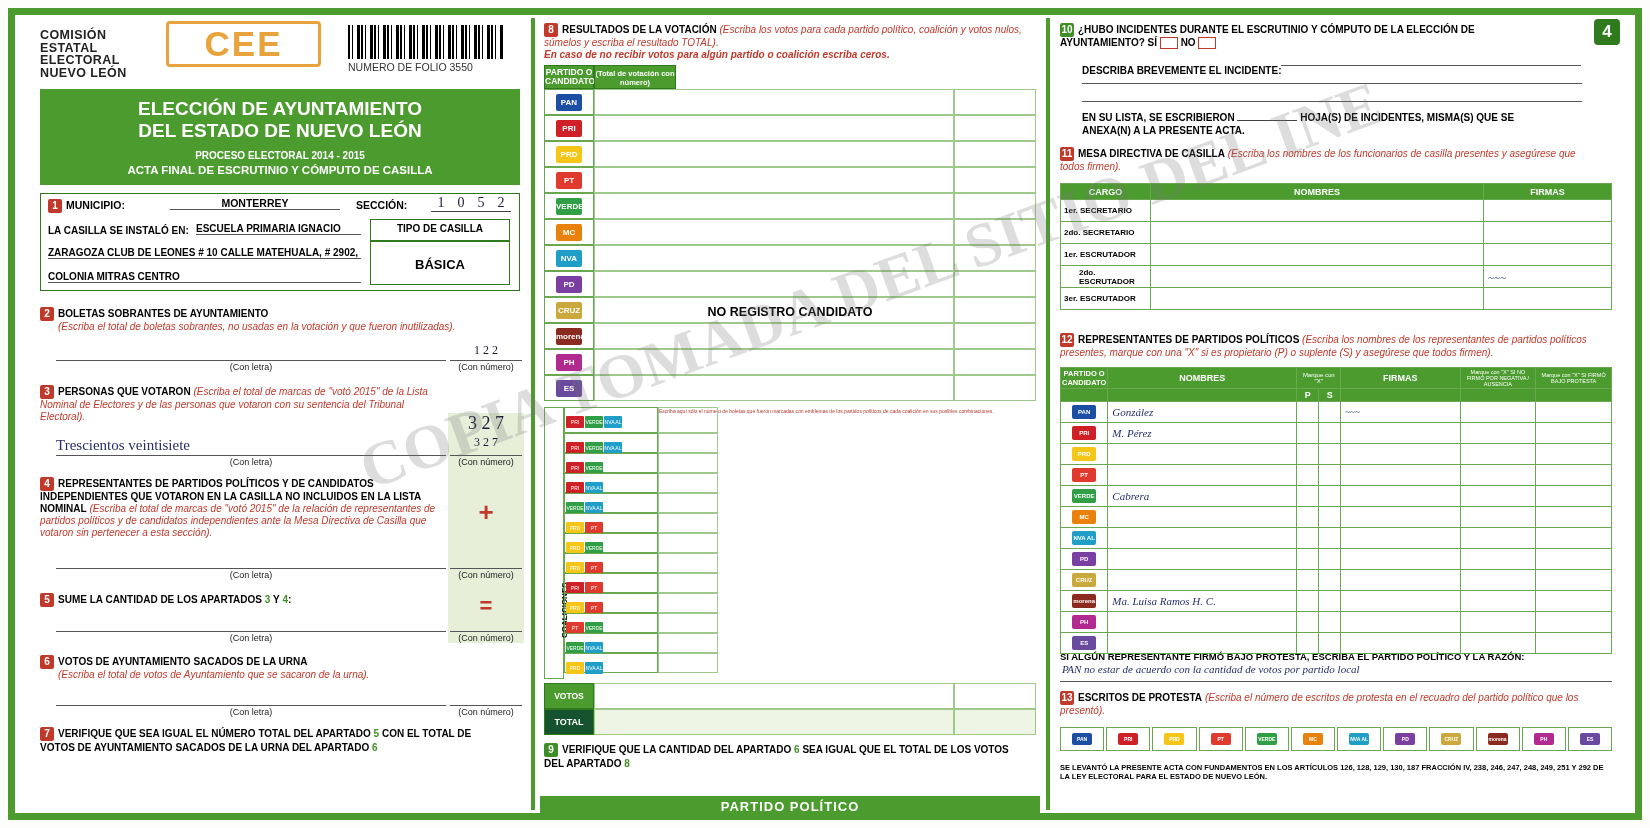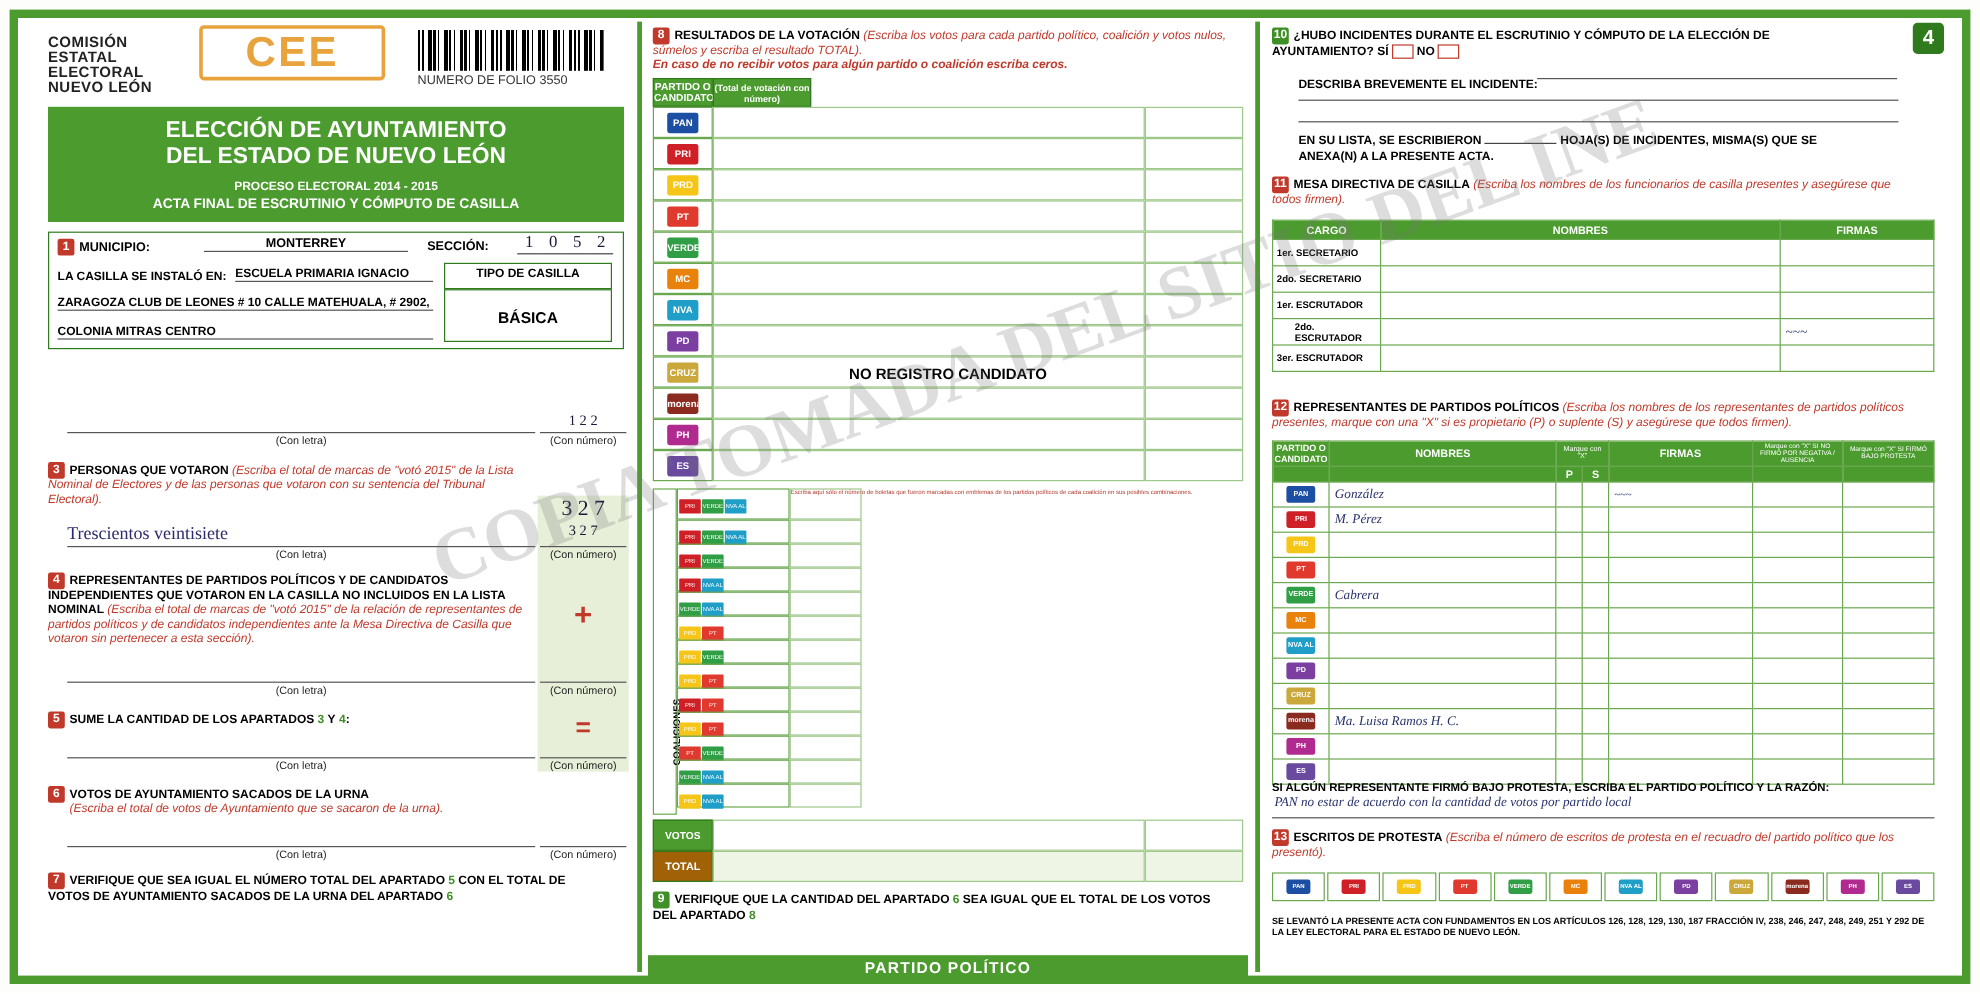--- a/index.html
+++ b/index.html
@@ -154,20 +154,24 @@
   <div style="position:absolute;left:30px;top:210px;font-size:10px;font-weight:bold;">LA CASILLA SE INSTALÓ EN:</div>
   <div style="position:absolute;left:178px;top:208px;width:165px;font-size:10px;font-weight:bold;" class="line">ESCUELA PRIMARIA IGNACIO</div>
   <div style="position:absolute;left:30px;top:232px;width:313px;font-size:10px;font-weight:bold;" class="line">ZARAGOZA CLUB DE LEONES # 10 CALLE MATEHUALA, # 2902,</div>
   <div style="position:absolute;left:30px;top:256px;width:313px;font-size:10px;font-weight:bold;" class="line">COLONIA MITRAS CENTRO</div>
 
   <div class="sec-box" style="left:352px;top:204px;width:140px;height:22px;"></div>
   <div style="position:absolute;left:352px;top:208px;width:140px;text-align:center;font-size:10px;font-weight:bold;">TIPO DE CASILLA</div>
   <div class="sec-box" style="left:352px;top:226px;width:140px;height:44px;"></div>
   <div style="position:absolute;left:352px;top:242px;width:140px;text-align:center;font-size:13px;font-weight:bold;">BÁSICA</div>
 
+  <div style="position:absolute;left:22px;top:292px;width:420px;font-size:10px;line-height:12px;">
+    <span class="numbox">2</span><span class="bold">BOLETAS SOBRANTES DE AYUNTAMIENTO</span>
+    <div class="red" style="margin-left:18px;font-style:italic;">(Escriba el total de boletas sobrantes, no usadas en la votación y que fueron inutilizadas).</div>
+  </div>
   <div style="position:absolute;left:38px;top:345px;width:390px;" class="line"></div>
   <div class="cap" style="position:absolute;left:38px;top:347px;width:390px;">(Con letra)</div>
   <div class="hw" style="position:absolute;left:432px;top:328px;width:72px;text-align:center;font-size:12px;">1 2 2</div>
   <div style="position:absolute;left:432px;top:345px;width:72px;" class="line"></div>
   <div class="cap" style="position:absolute;left:430px;top:347px;width:76px;">(Con número)</div>
 
   <div style="position:absolute;left:22px;top:370px;width:410px;font-size:10px;line-height:12px;">
     <span class="numbox">3</span><span class="bold">PERSONAS QUE VOTARON</span>
     <span class="red" style="font-style:italic;">(Escriba el total de marcas de "votó 2015" de la Lista Nominal de Electores y de las personas que votaron con su sentencia del Tribunal Electoral).</span>
   </div>
@@ -393,21 +397,21 @@
           <div style="flex:1;border:0;"></div>
         </div>
       </div>
 
   <div style="position:absolute;left:4px;top:668px;width:492px;height:26px;display:flex;">
     <div style="width:50px;border:1px solid #2f7a1d;background:#4b9b2e;color:#fff;font-size:8.5px;font-weight:bold;text-align:center;line-height:24px;">VOTOS NULOS</div>
     <div style="flex:1;border:1px solid #9fc98a;"></div>
     <div style="width:82px;border:1px solid #9fc98a;"></div>
   </div>
   <div style="position:absolute;left:4px;top:694px;width:492px;height:26px;display:flex;">
-    <div style="width:50px;border:1px solid #2f7a1d;background:#a16207;color:#fff;font-size:9px;font-weight:bold;text-align:center;line-height:24px;">TOTAL</div>
+    <div style="width:50px;border:1px solid #2f7a1d;background:#14532d;color:#fff;font-size:9px;font-weight:bold;text-align:center;line-height:24px;">TOTAL</div>
     <div style="flex:1;border:1px solid #9fc98a;background:#eef5e4;"></div>
     <div style="width:82px;border:1px solid #9fc98a;background:#eef5e4;"></div>
   </div>
 
   <div style="position:absolute;left:4px;top:728px;width:470px;font-size:10px;line-height:13px;font-weight:bold;">
     <span class="numbox green-box">9</span><span>VERIFIQUE QUE LA CANTIDAD DEL APARTADO</span>
     <span class="green">6</span>
     <span>SEA IGUAL QUE EL TOTAL DE LOS VOTOS DEL APARTADO</span>
     <span class="green">8</span>
   </div>

